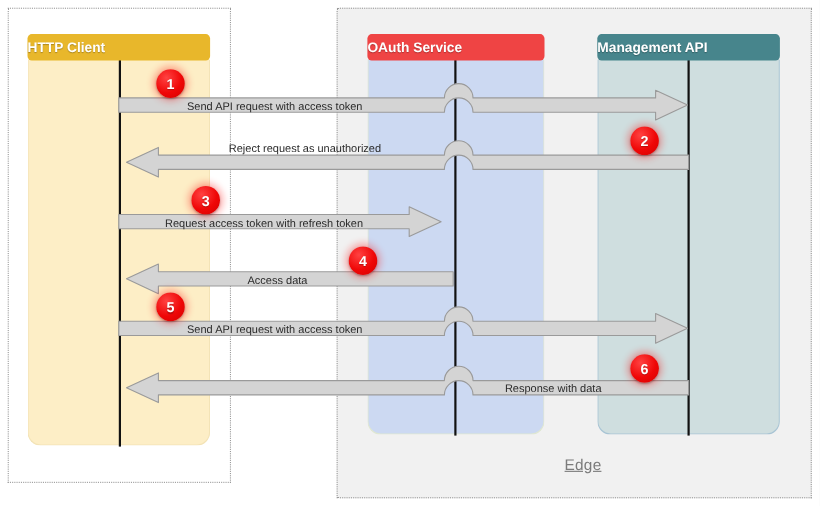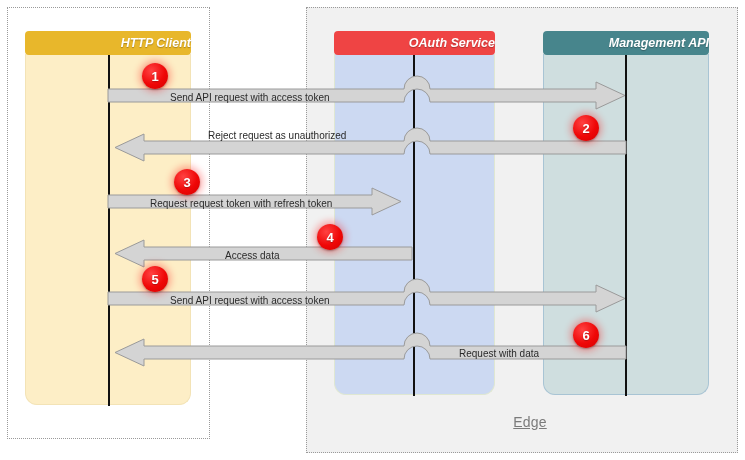--- a/index.html
+++ b/index.html
@@ -22,26 +22,25 @@
   }
   .edge-label{
     position:absolute;left:470px;top:414px;width:120px;
     text-align:center;color:#7b7b7b;font-size:14px;letter-spacing:.2px;text-decoration:underline;
   }
 
   
   .participant{position:absolute;}
   .p-head{
     position:absolute;box-sizing:border-box;
-    height:24px;line-height:24px;text-align:right;
+    height:24px;line-height:24px;text-align:left;
     color:#ffffff;font-size:12.5px;font-weight:bold;
     border-radius:4px;
     text-shadow:0 1px 1px rgba(0,0,0,.28);
     z-index:6;
-    font-style:italic;
   }
   .p-body{
     position:absolute;box-sizing:border-box;
     border-radius:0 0 12px 12px;
     z-index:1;
   }
   .lifeline{
     position:absolute;width:2px;background:#111111;z-index:4;
   }
 
@@ -123,21 +122,21 @@
     </svg>
   </div>
   <div class="msg-label" style="left:208px;top:131px;">Reject request as unauthorized</div>
   <div class="badge" style="left:573px;top:115px;">2</div>
 
   <div class="msg" id="m3" style="left:108px;top:186px;">
     <svg width="300" height="34" viewBox="0 0 300 34">
       <path d="M0,9 L264,9 L264,2 L293,15.5 L264,29 L264,22 L0,22 Z" fill="#d4d4d4" stroke="#9a9a9a" stroke-width="1" stroke-linejoin="round"></path>
     </svg>
   </div>
-  <div class="msg-label" style="left:150px;top:199px;">Request request token with refresh token</div>
+  <div class="msg-label" style="left:150px;top:199px;">Request access token with refresh token</div>
   <div class="badge" style="left:174px;top:169px;">3</div>
 
   <div class="msg" id="m4" style="left:108px;top:238px;">
     <svg width="310" height="34" viewBox="0 0 310 34">
       <path d="M304,9 L36,9 L36,2 L7,15.5 L36,29 L36,22 L304,22 Z" fill="#d4d4d4" stroke="#9a9a9a" stroke-width="1" stroke-linejoin="round"></path>
     </svg>
   </div>
   <div class="msg-label" style="left:225px;top:251px;">Access data</div>
   <div class="badge" style="left:317px;top:224px;">4</div>
 
@@ -147,16 +146,16 @@
     </svg>
   </div>
   <div class="msg-label" style="left:170px;top:296px;">Send API request with access token</div>
   <div class="badge" style="left:142px;top:266px;">5</div>
 
   <div class="msg" id="m6" style="left:108px;top:337px;">
     <svg width="524" height="34" viewBox="0 0 524 34">
       <path d="M518,9 L322,9 A13,13 0 0 0 296,9 L36,9 L36,2 L7,15.5 L36,29 L36,22 L296,22 A13,13 0 0 1 322,22 L518,22 Z" fill="#d4d4d4" stroke="#9a9a9a" stroke-width="1" stroke-linejoin="round"></path>
     </svg>
   </div>
-  <div class="msg-label" style="left:459px;top:349px;">Request with data</div>
+  <div class="msg-label" style="left:459px;top:349px;">Response with data</div>
   <div class="badge" style="left:573px;top:322px;">6</div>
 
 </div>
 
 </body></html>

